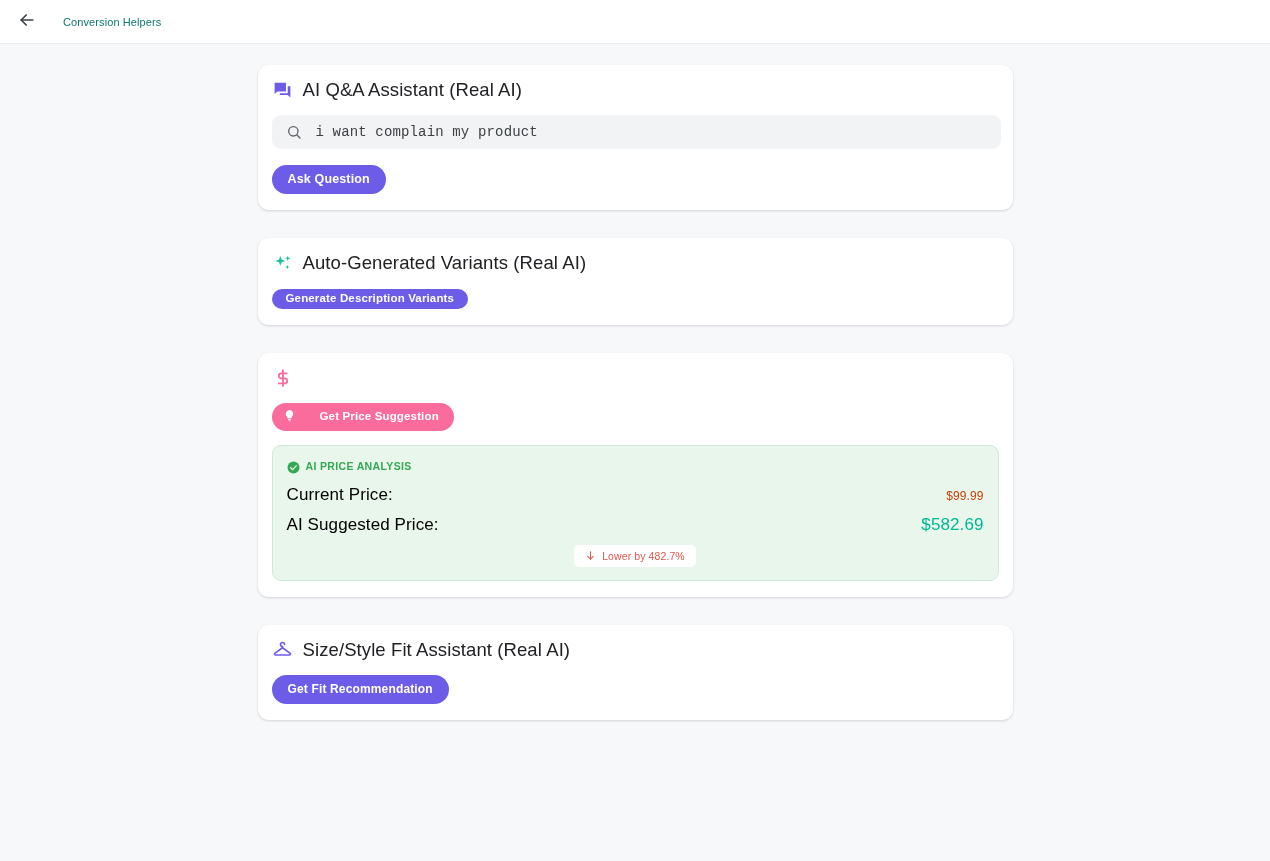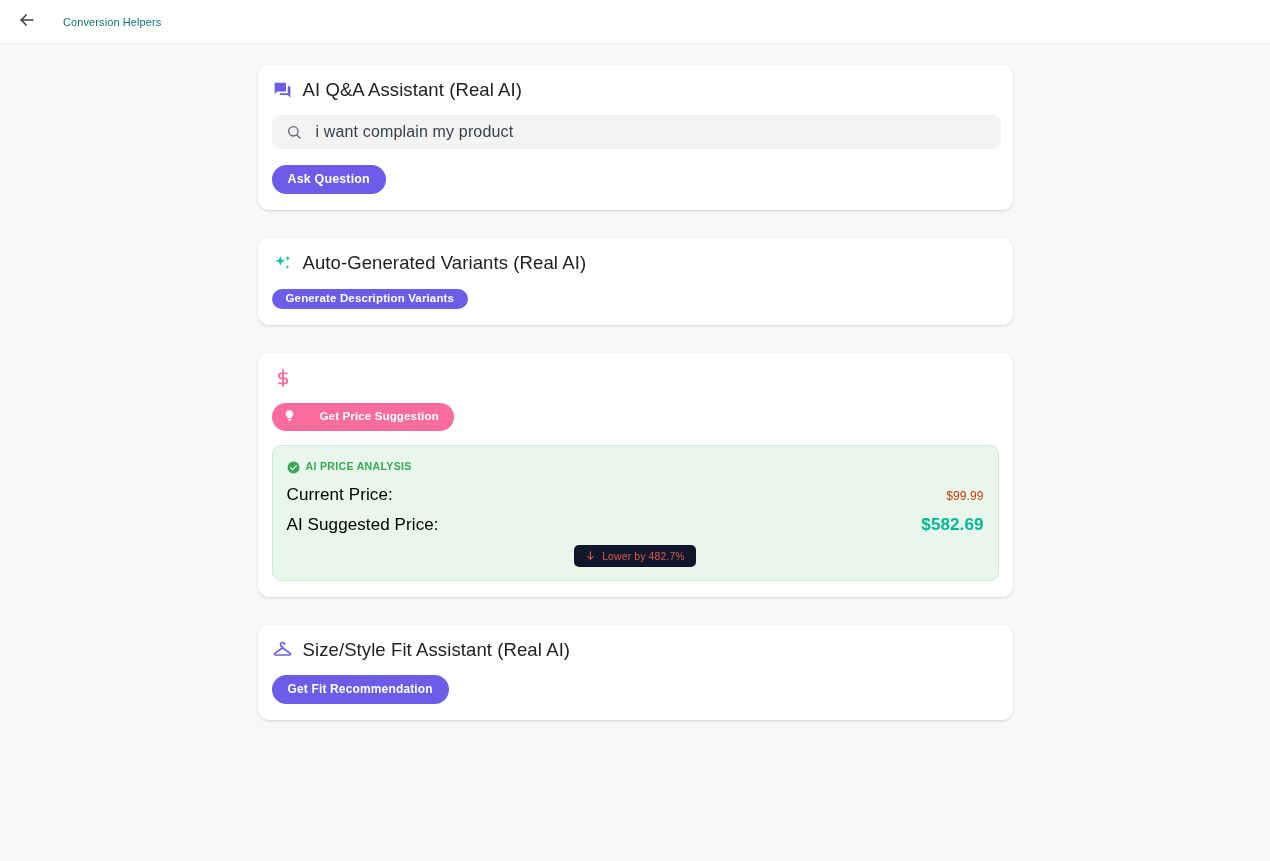--- a/index.html
+++ b/index.html
@@ -114,22 +114,22 @@
     height: 34px;
     padding: 0 14px;
     margin-bottom: 16px;
     width: 729px;
   }
   .search-input {
     flex: 1;
     border: none;
     outline: none;
     background: transparent;
-    font-family: Liberation Sans, sans-serif;
-    font-size: 16px;
+    font-family: Liberation Mono, monospace;
+    font-size: 14px;
     color: #3c4043;
     letter-spacing: .15px;
   }
   .search-icon { flex: 0 0 16px; height: 16px; color: #5f6368; }
 
   
   .analysis {
     background: #e8f6ec;
     border: 1px solid #cfe9d8;
     border-radius: 9px;
@@ -153,30 +153,30 @@
     display: flex;
     justify-content: space-between;
     align-items: baseline;
     margin-bottom: 10px;
   }
   .prow:last-of-type { margin-bottom: 8px; }
   .plabel { font-size: 17px; color: #000000; letter-spacing: .1px; }
   .pval-current { font-size: 12px; color: #c2410c; letter-spacing: .1px; }
   .pval-suggested {
     font-size: 17px;
-    font-weight: bold;
+    font-weight: normal;
     color: #00b894;
     letter-spacing: .1px;
   }
   .delta-wrap { display: flex; justify-content: center; }
   .delta-badge {
     display: inline-flex;
     align-items: center;
     gap: 6px;
-    background: #0f172a;
+    background: #ffffff;
     color: #e2574c;
     font-size: 10.5px;
     border-radius: 5px;
     padding: 5px 11px;
     letter-spacing: .1px;
   }
   .arrow-down { width: 11px; height: 11px; flex: 0 0 11px; }
 </style>
 </head>
 <body>

